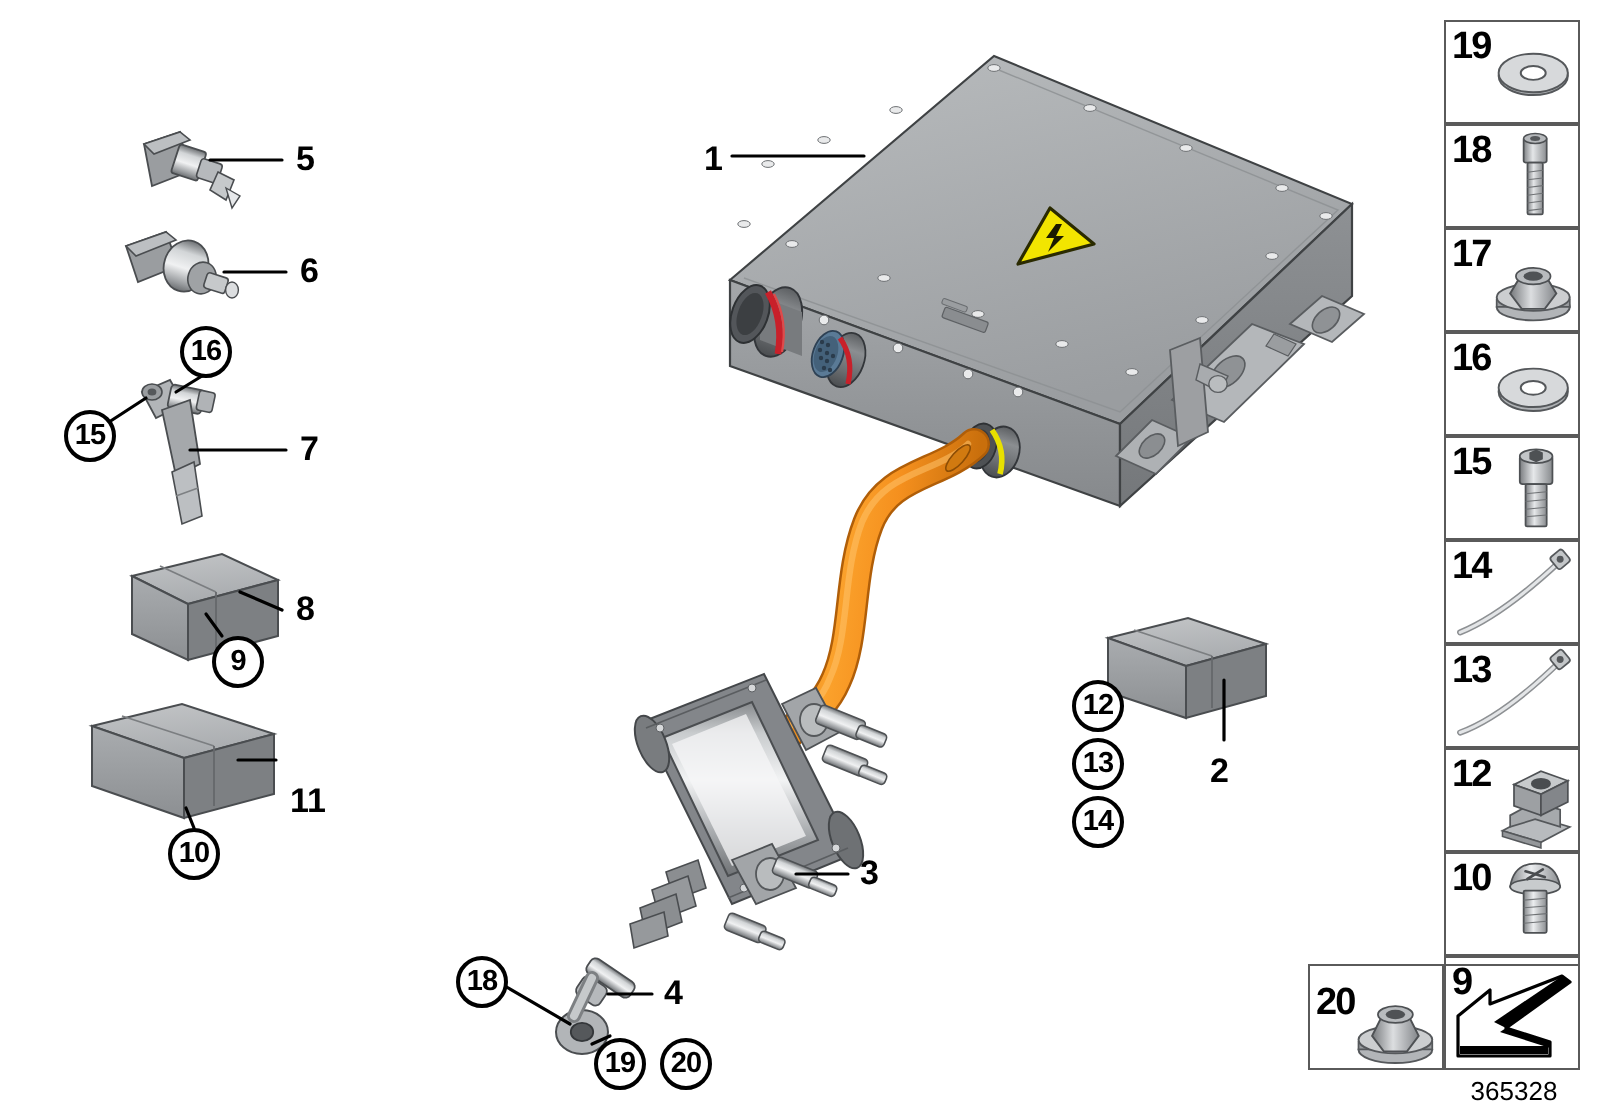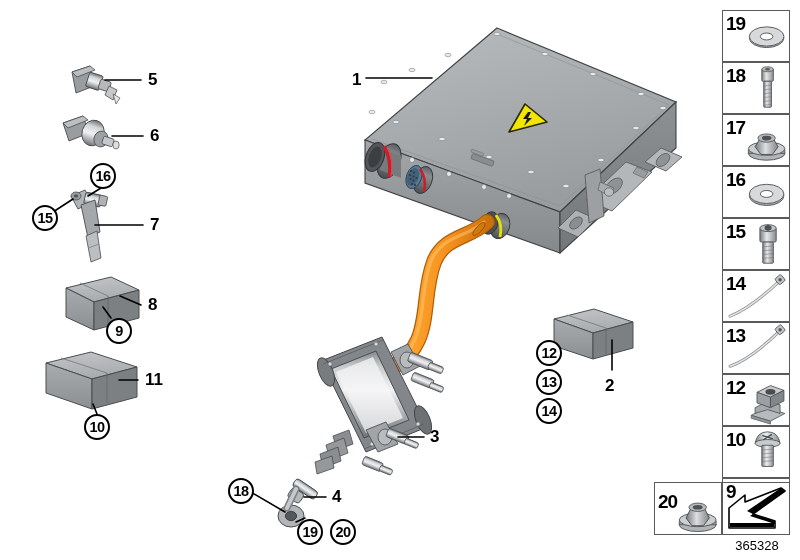--- a/index.html
+++ b/index.html
@@ -375,21 +375,21 @@
   </svg>
 
   <div class="callout" style="left:352px;top:71px;">1</div>
   <div class="callout" style="left:605px;top:377px;">2</div>
   <div class="callout" style="left:430px;top:428px;">3</div>
   <div class="callout" style="left:332px;top:488px;">4</div>
   <div class="callout" style="left:148px;top:71px;">5</div>
   <div class="callout" style="left:150px;top:127px;">6</div>
   <div class="callout" style="left:150px;top:216px;">7</div>
   <div class="callout" style="left:148px;top:296px;">8</div>
-  <div class="callout" style="left:145px;top:371px;">11</div>
+  <div class="callout" style="left:145px;top:392px;">11</div>
 
   <div class="circ" style="left:106px;top:318px;">9</div>
   <div class="circ" style="left:84px;top:414px;">10</div>
   <div class="circ" style="left:32px;top:205px;">15</div>
   <div class="circ" style="left:90px;top:163px;">16</div>
   <div class="circ" style="left:536px;top:340px;">12</div>
   <div class="circ" style="left:536px;top:369px;">13</div>
   <div class="circ" style="left:536px;top:398px;">14</div>
   <div class="circ" style="left:228px;top:478px;">18</div>
   <div class="circ" style="left:297px;top:519px;">19</div>

